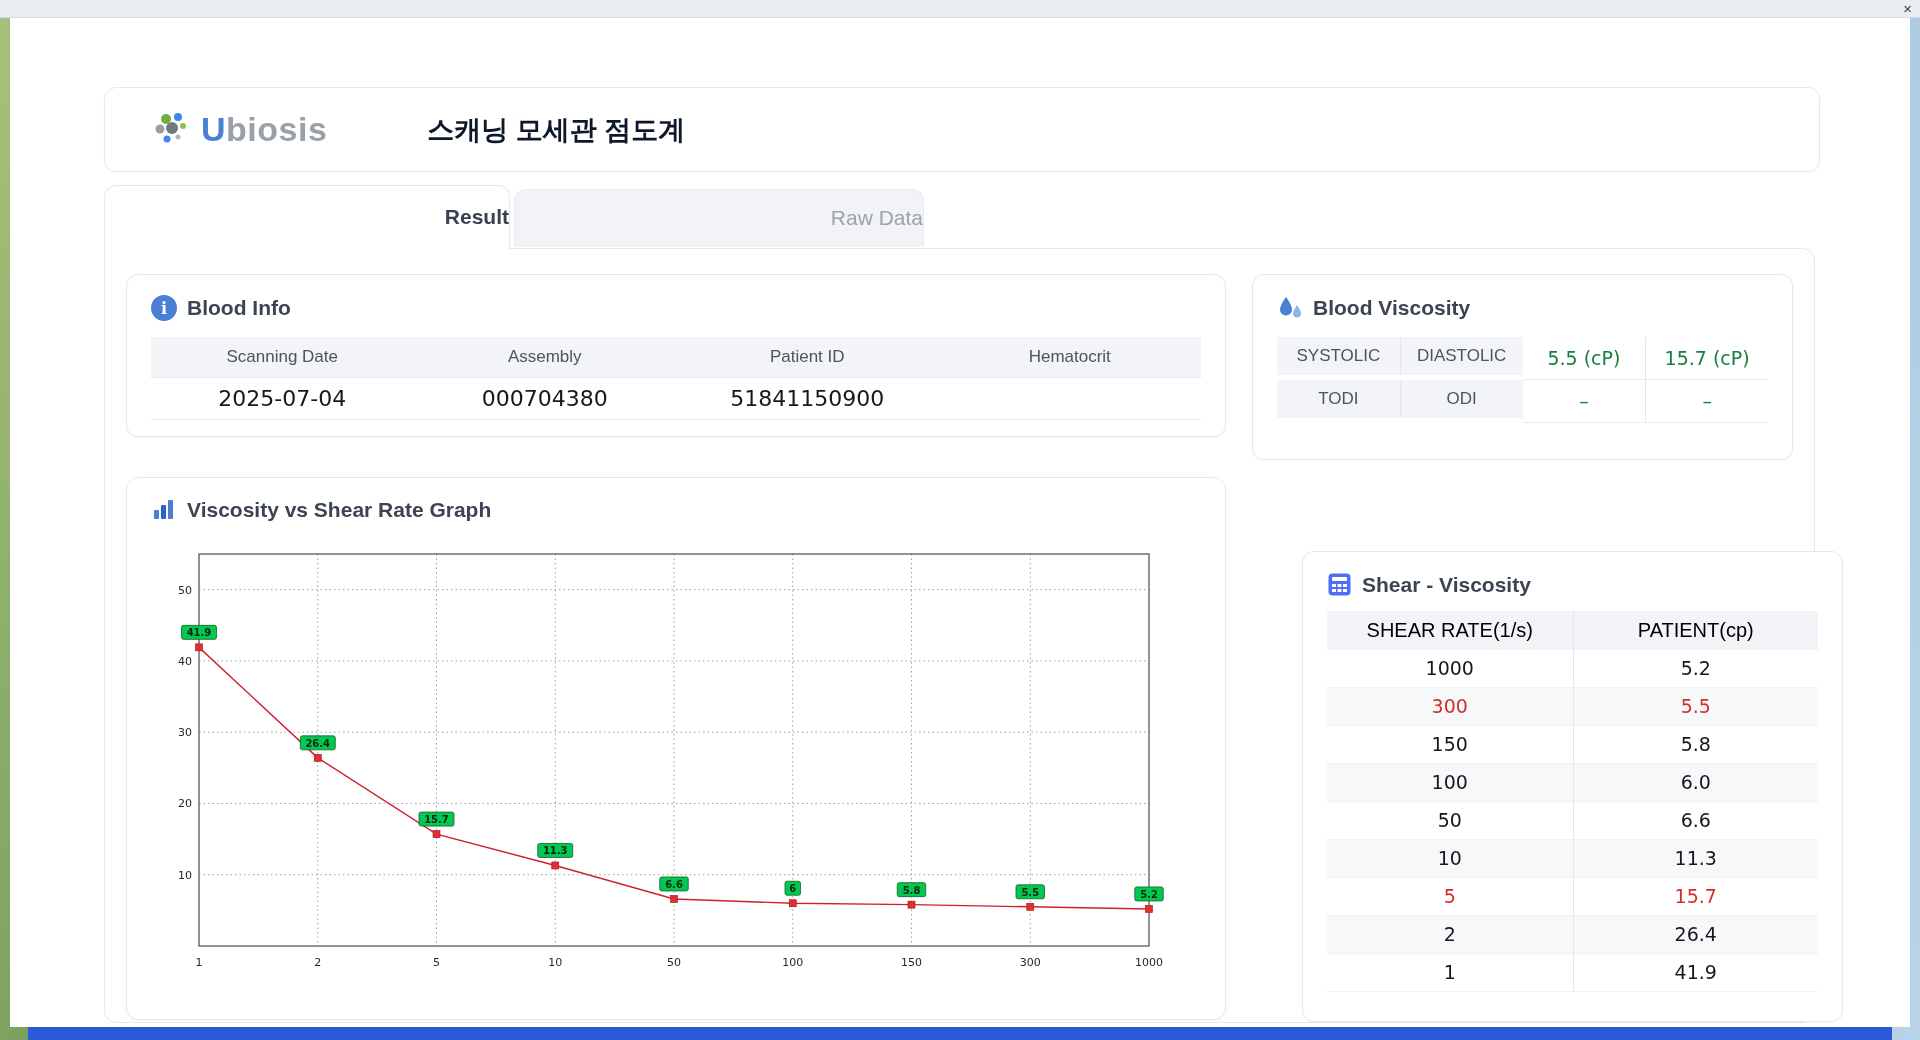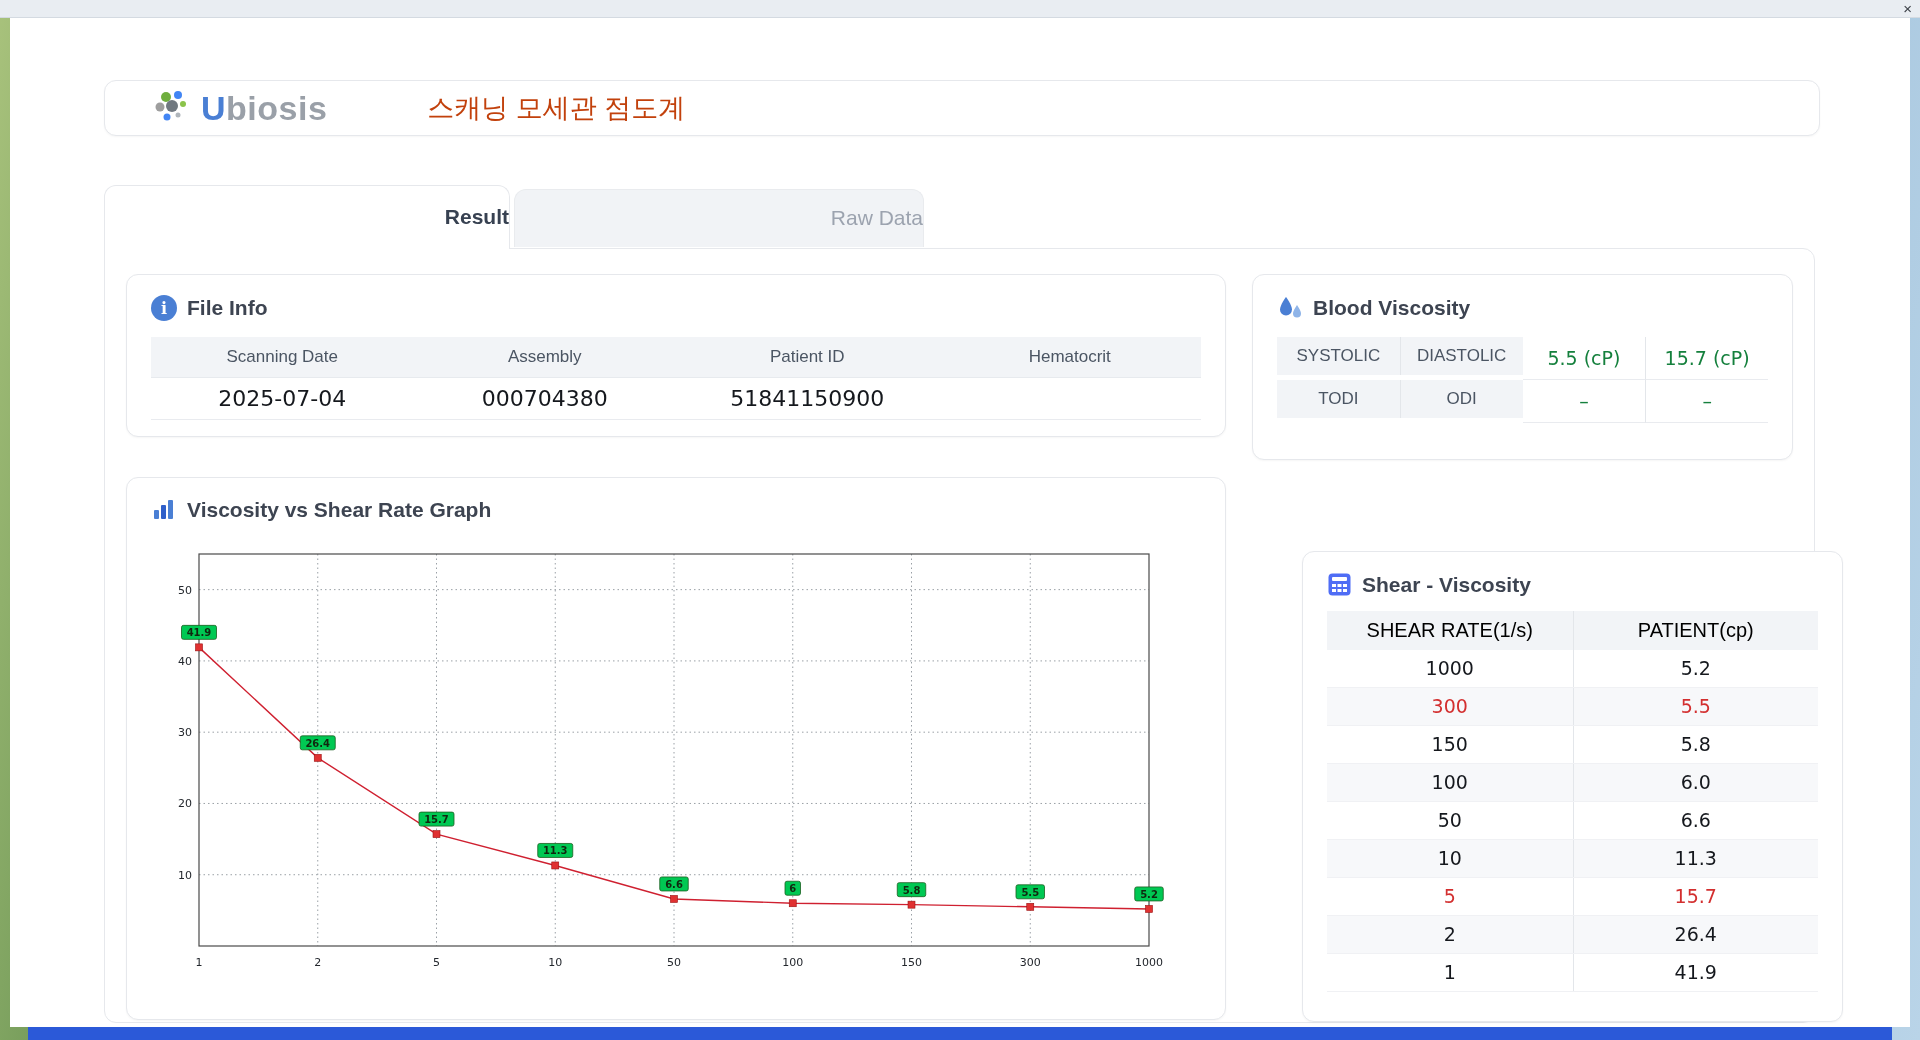--- a/index.html
+++ b/index.html
@@ -9,26 +9,26 @@
   .top-strip{position:absolute;top:0;left:0;right:0;height:17px;background:#e9edf2;
     border-bottom:1px solid #d4dae1;z-index:6;}
   .close-x{position:absolute;right:8px;top:0;line-height:17px;font-size:15px;color:#3c4148;cursor:pointer;}
   .bottom-bar{position:absolute;left:28px;right:28px;bottom:0;height:13px;background:#2b59d8;z-index:5;}
   .window{position:absolute;top:17px;left:10px;right:10px;bottom:13px;background:#ffffff;z-index:4;}
 
   .card{position:absolute;background:#fff;border:1px solid #e6e8ec;border-radius:12px;
     box-shadow:0 1px 2px rgba(0,0,0,.04);box-sizing:border-box;}
 
   
-  .header-card{left:94px;top:63px;width:1716px;height:56px;display:flex;align-items:center;}
+  .header-card{left:94px;top:70px;width:1716px;height:85px;display:flex;align-items:center;}
   .logo{display:flex;align-items:center;margin-left:46px;}
   .logo-text{font-size:34px;font-weight:bold;letter-spacing:.5px;margin-left:6px;}
   .logo-u{color:#4a7fd4;}
   .logo-rest{color:#9aa0a8;}
-  .app-title{margin-left:100px;font-size:27px;font-weight:normal;color:#c2410c;}
+  .app-title{margin-left:100px;font-size:27px;font-weight:bold;color:#0f172a;}
 
   
   .tab{position:absolute;box-sizing:border-box;text-align:right;cursor:pointer;}
   .tab-active{left:94px;top:168px;width:406px;height:64px;background:#fff;
     border:1px solid #e6e8ec;border-bottom:none;border-radius:12px 12px 0 0;z-index:3;
     font-size:21px;font-weight:bold;color:#374151;line-height:62px;}
   .tab-inactive{left:504px;top:172px;width:410px;height:58px;background:#f1f3f6;
     border:1px solid #e9ebee;border-bottom:none;border-radius:12px 12px 0 0;z-index:1;
     font-size:21px;color:#9ca3af;line-height:56px;}
 
@@ -118,21 +118,21 @@
     </div>
 
     <div class="tab tab-inactive">Raw Data</div>
     <div class="tab tab-active">Result</div>
 
     <div class="content-panel">
 
       <div class="card file-info-card">
         <div class="card-title-row">
           <span class="icon info-icon">i</span>
-          <span class="card-title">File Info</span>
+          <span class="card-title">Blood Info</span>
         </div>
         <div class="fields" id="file-fields">
             <div class="field">
               <div class="field-label">Scanning Date</div>
               <div class="field-value">2025-07-04</div>
             </div>
             <div class="field">
               <div class="field-label">Assembly</div>
               <div class="field-value">000704380</div>
             </div>

